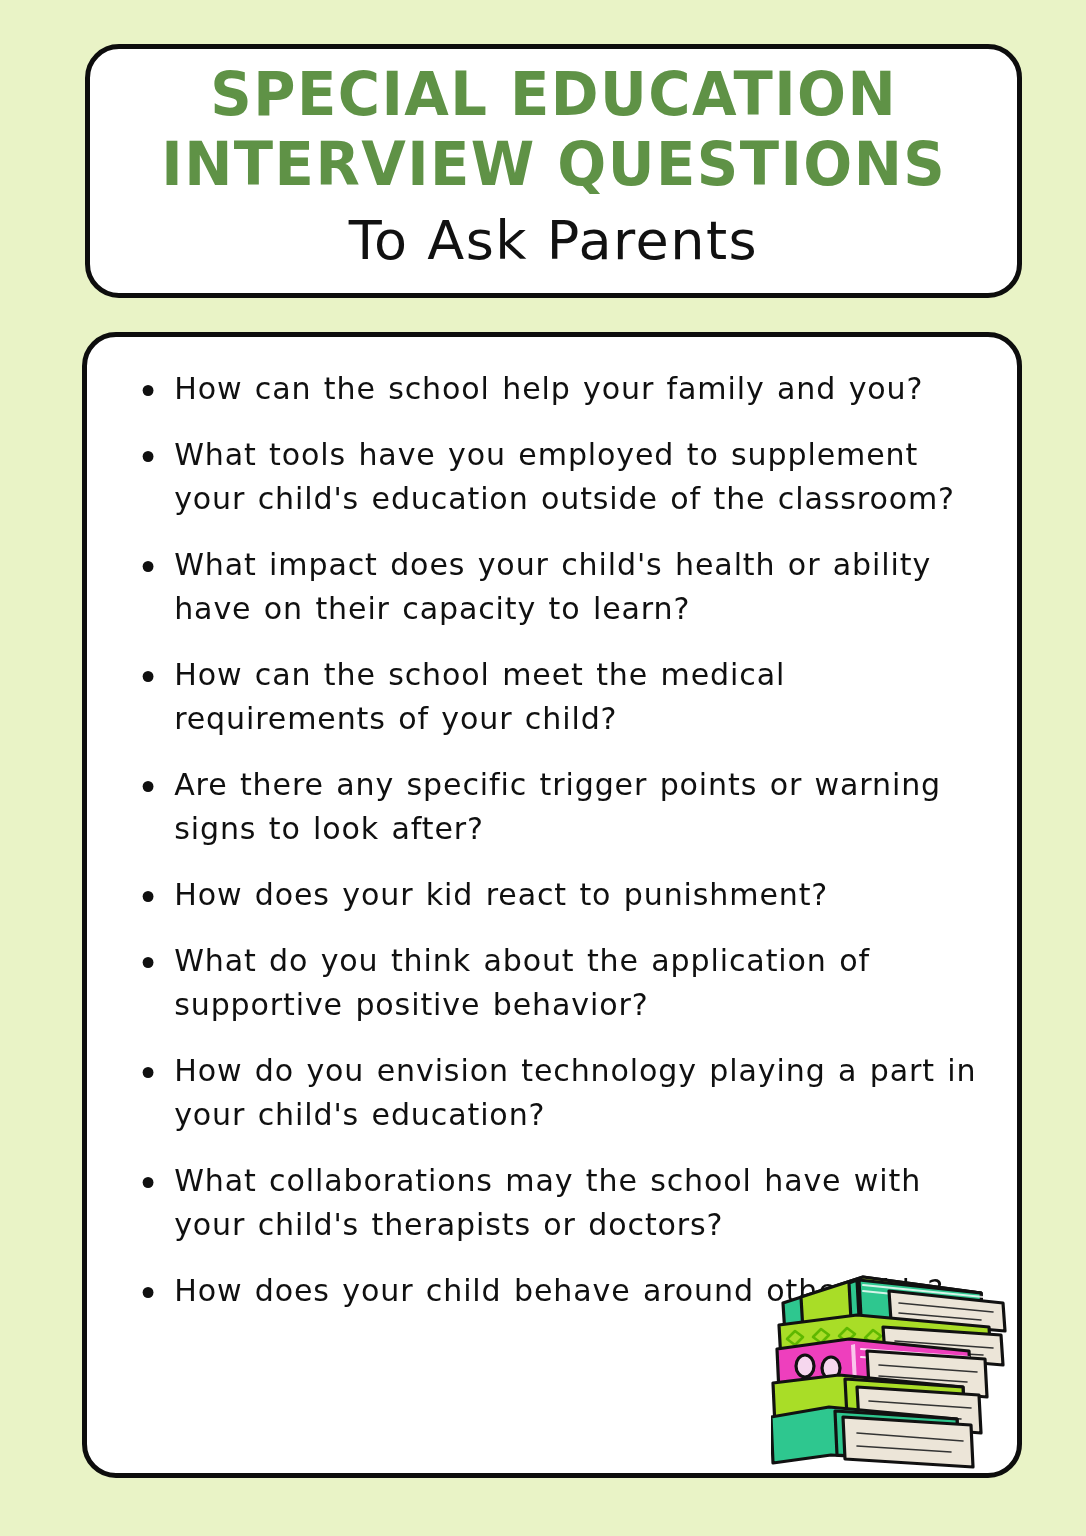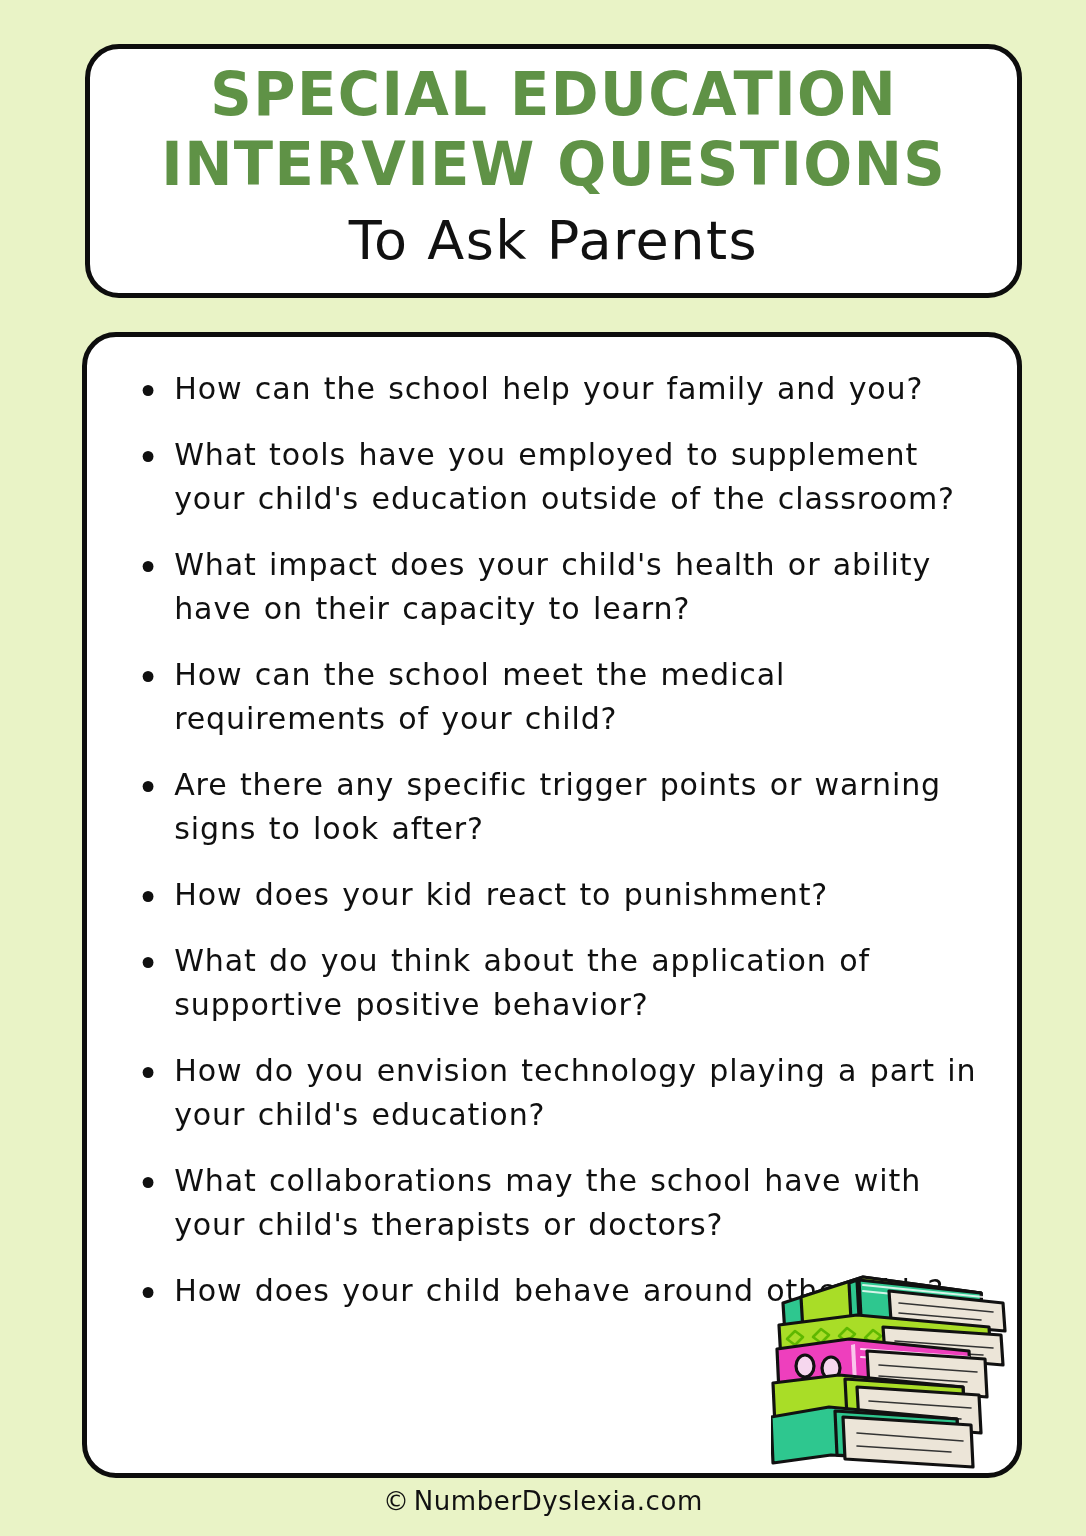--- a/index.html
+++ b/index.html
@@ -239,17 +239,14 @@
         <path d="M0 152 L58 142 L186 154 L188 198 L60 190 L2 198 Z" fill="#2ec78f"></path>
         <path d="M64 146 L186 154 L188 198 L66 190 Z" fill="#2ec78f"></path>
         <path d="M72 152 L200 160 L202 202 L74 194 Z" fill="#ece5d8"></path>
         <path d="M86 168 L192 176" stroke="#333" stroke-width="1.6" fill="none"></path>
         <path d="M86 181 L180 187" stroke="#333" stroke-width="1.6" fill="none"></path>
       </g>
     </svg>
 
   </div>
 
-  <div class="footer">
-    <span class="copy-mark">©</span><span>NumberDyslexia.com</span>
-  </div>
 
 </div>
 
 </body></html>

